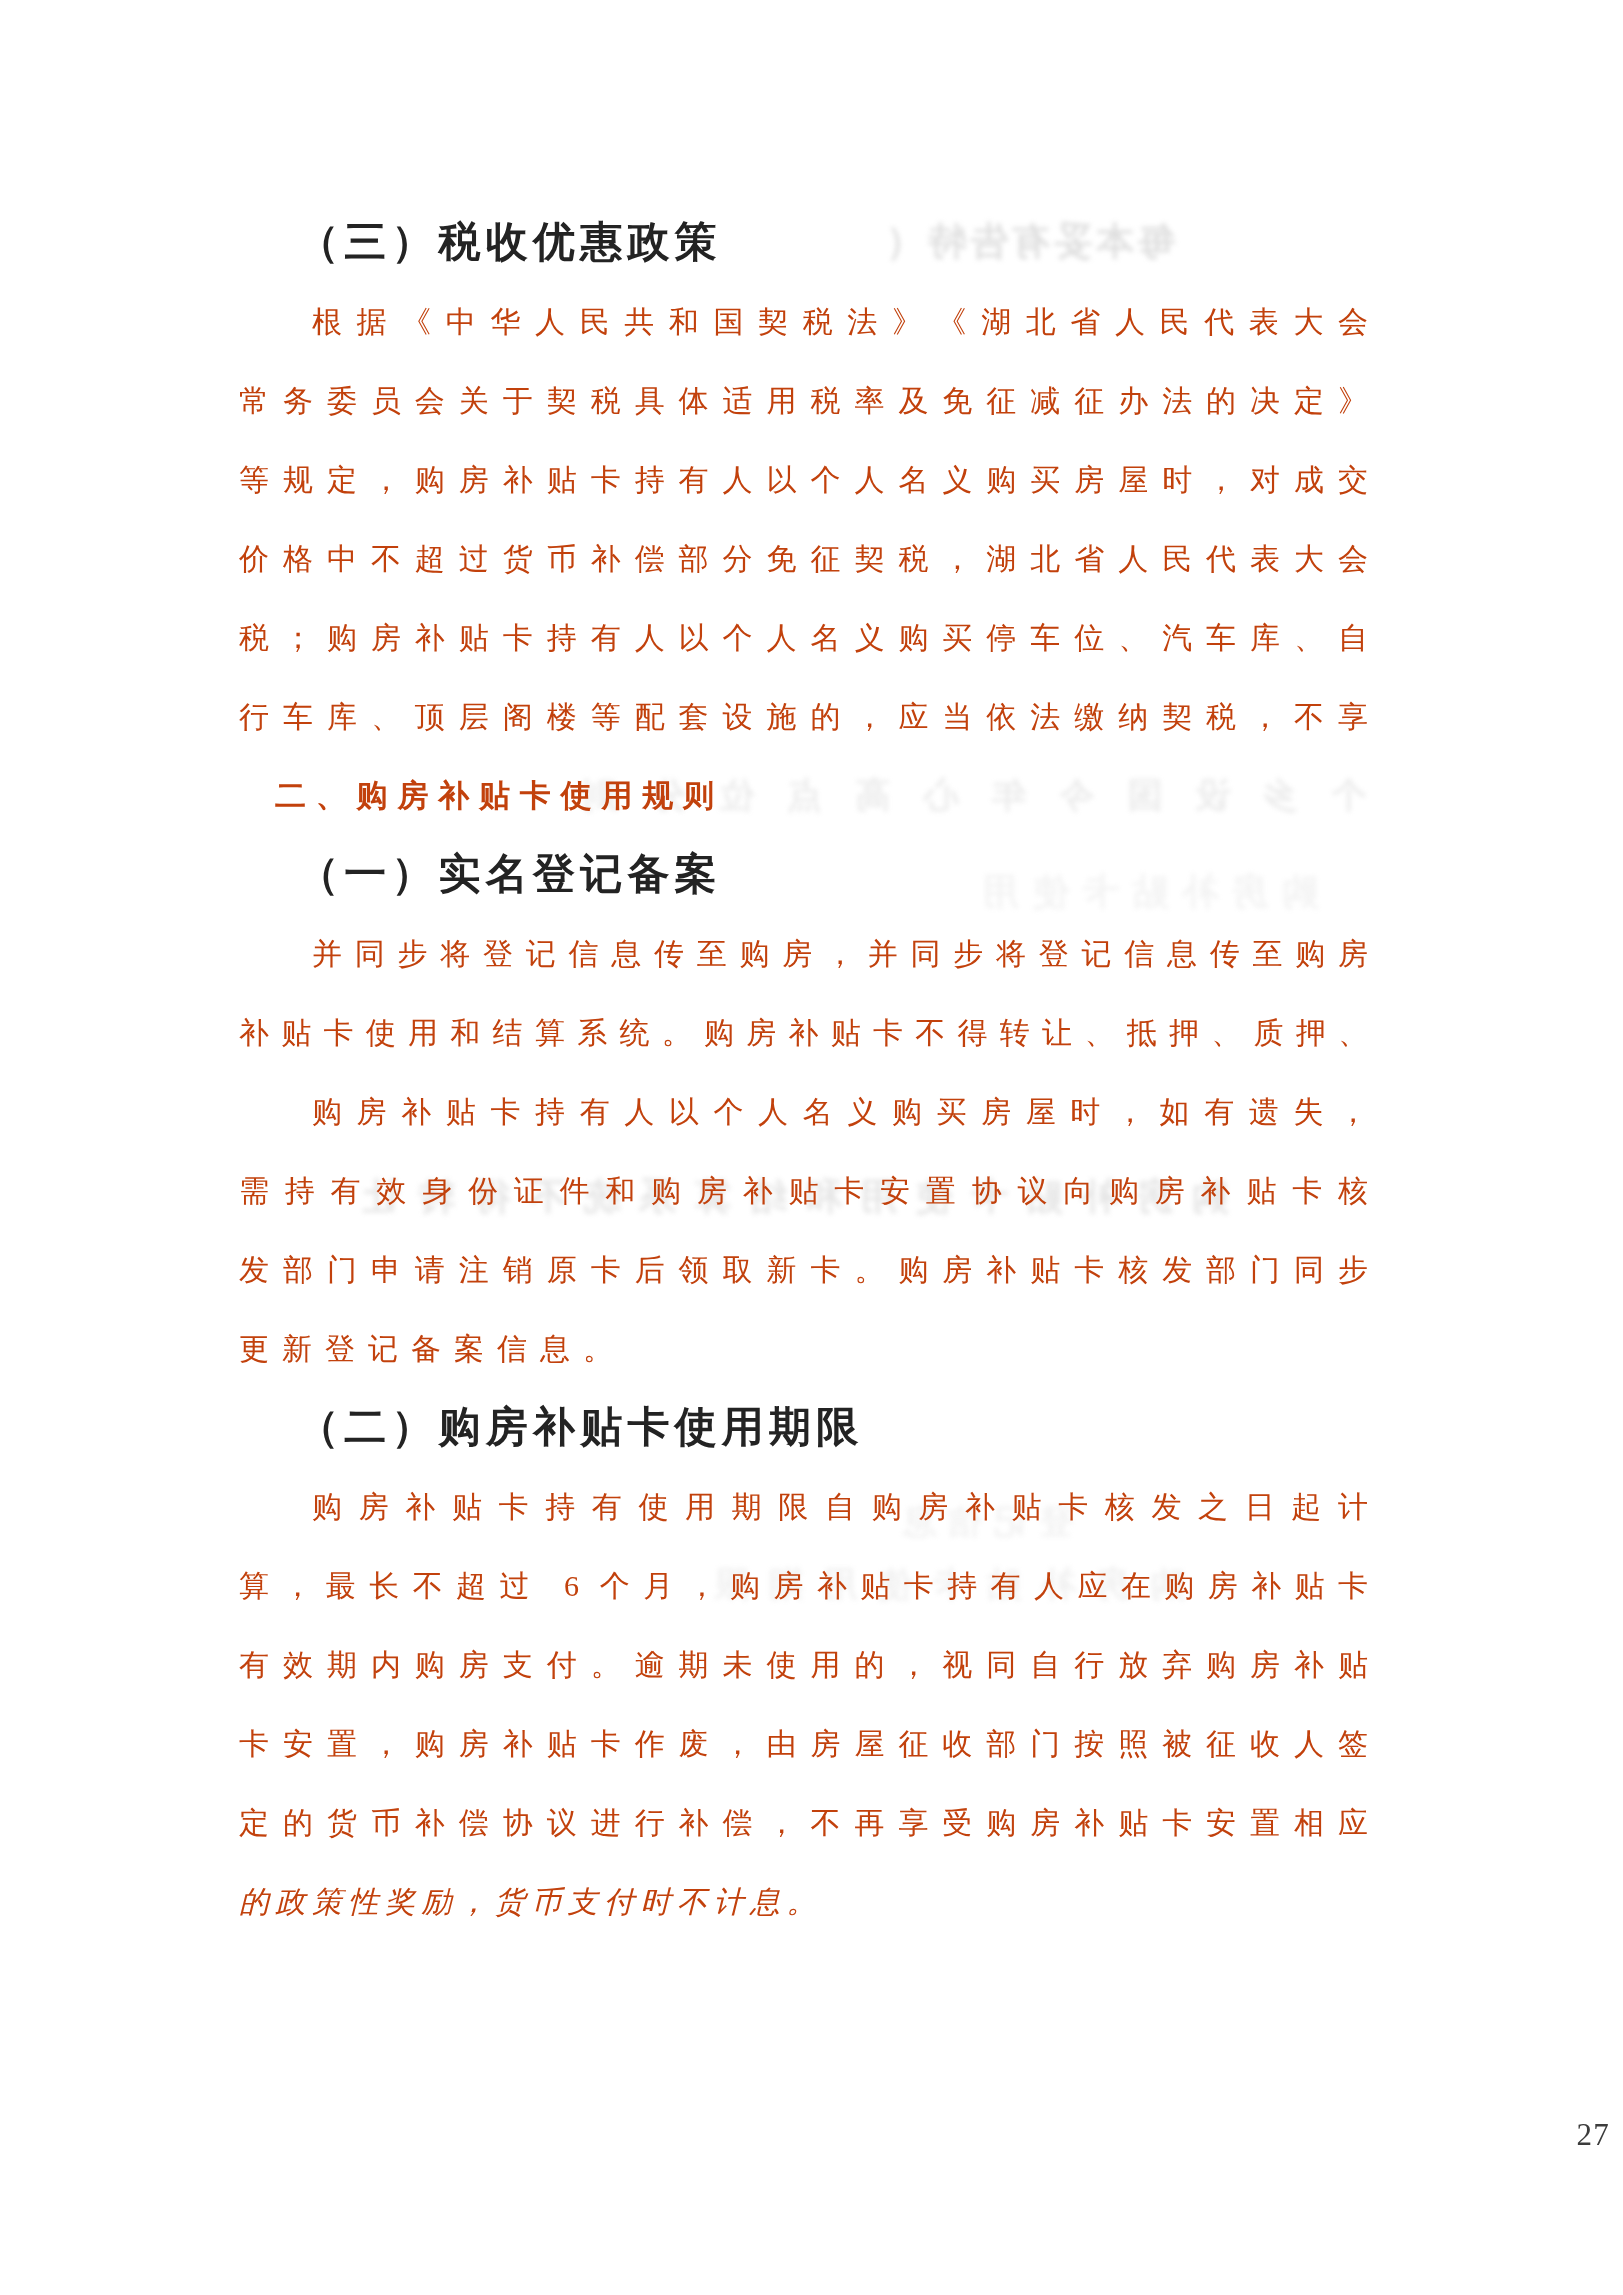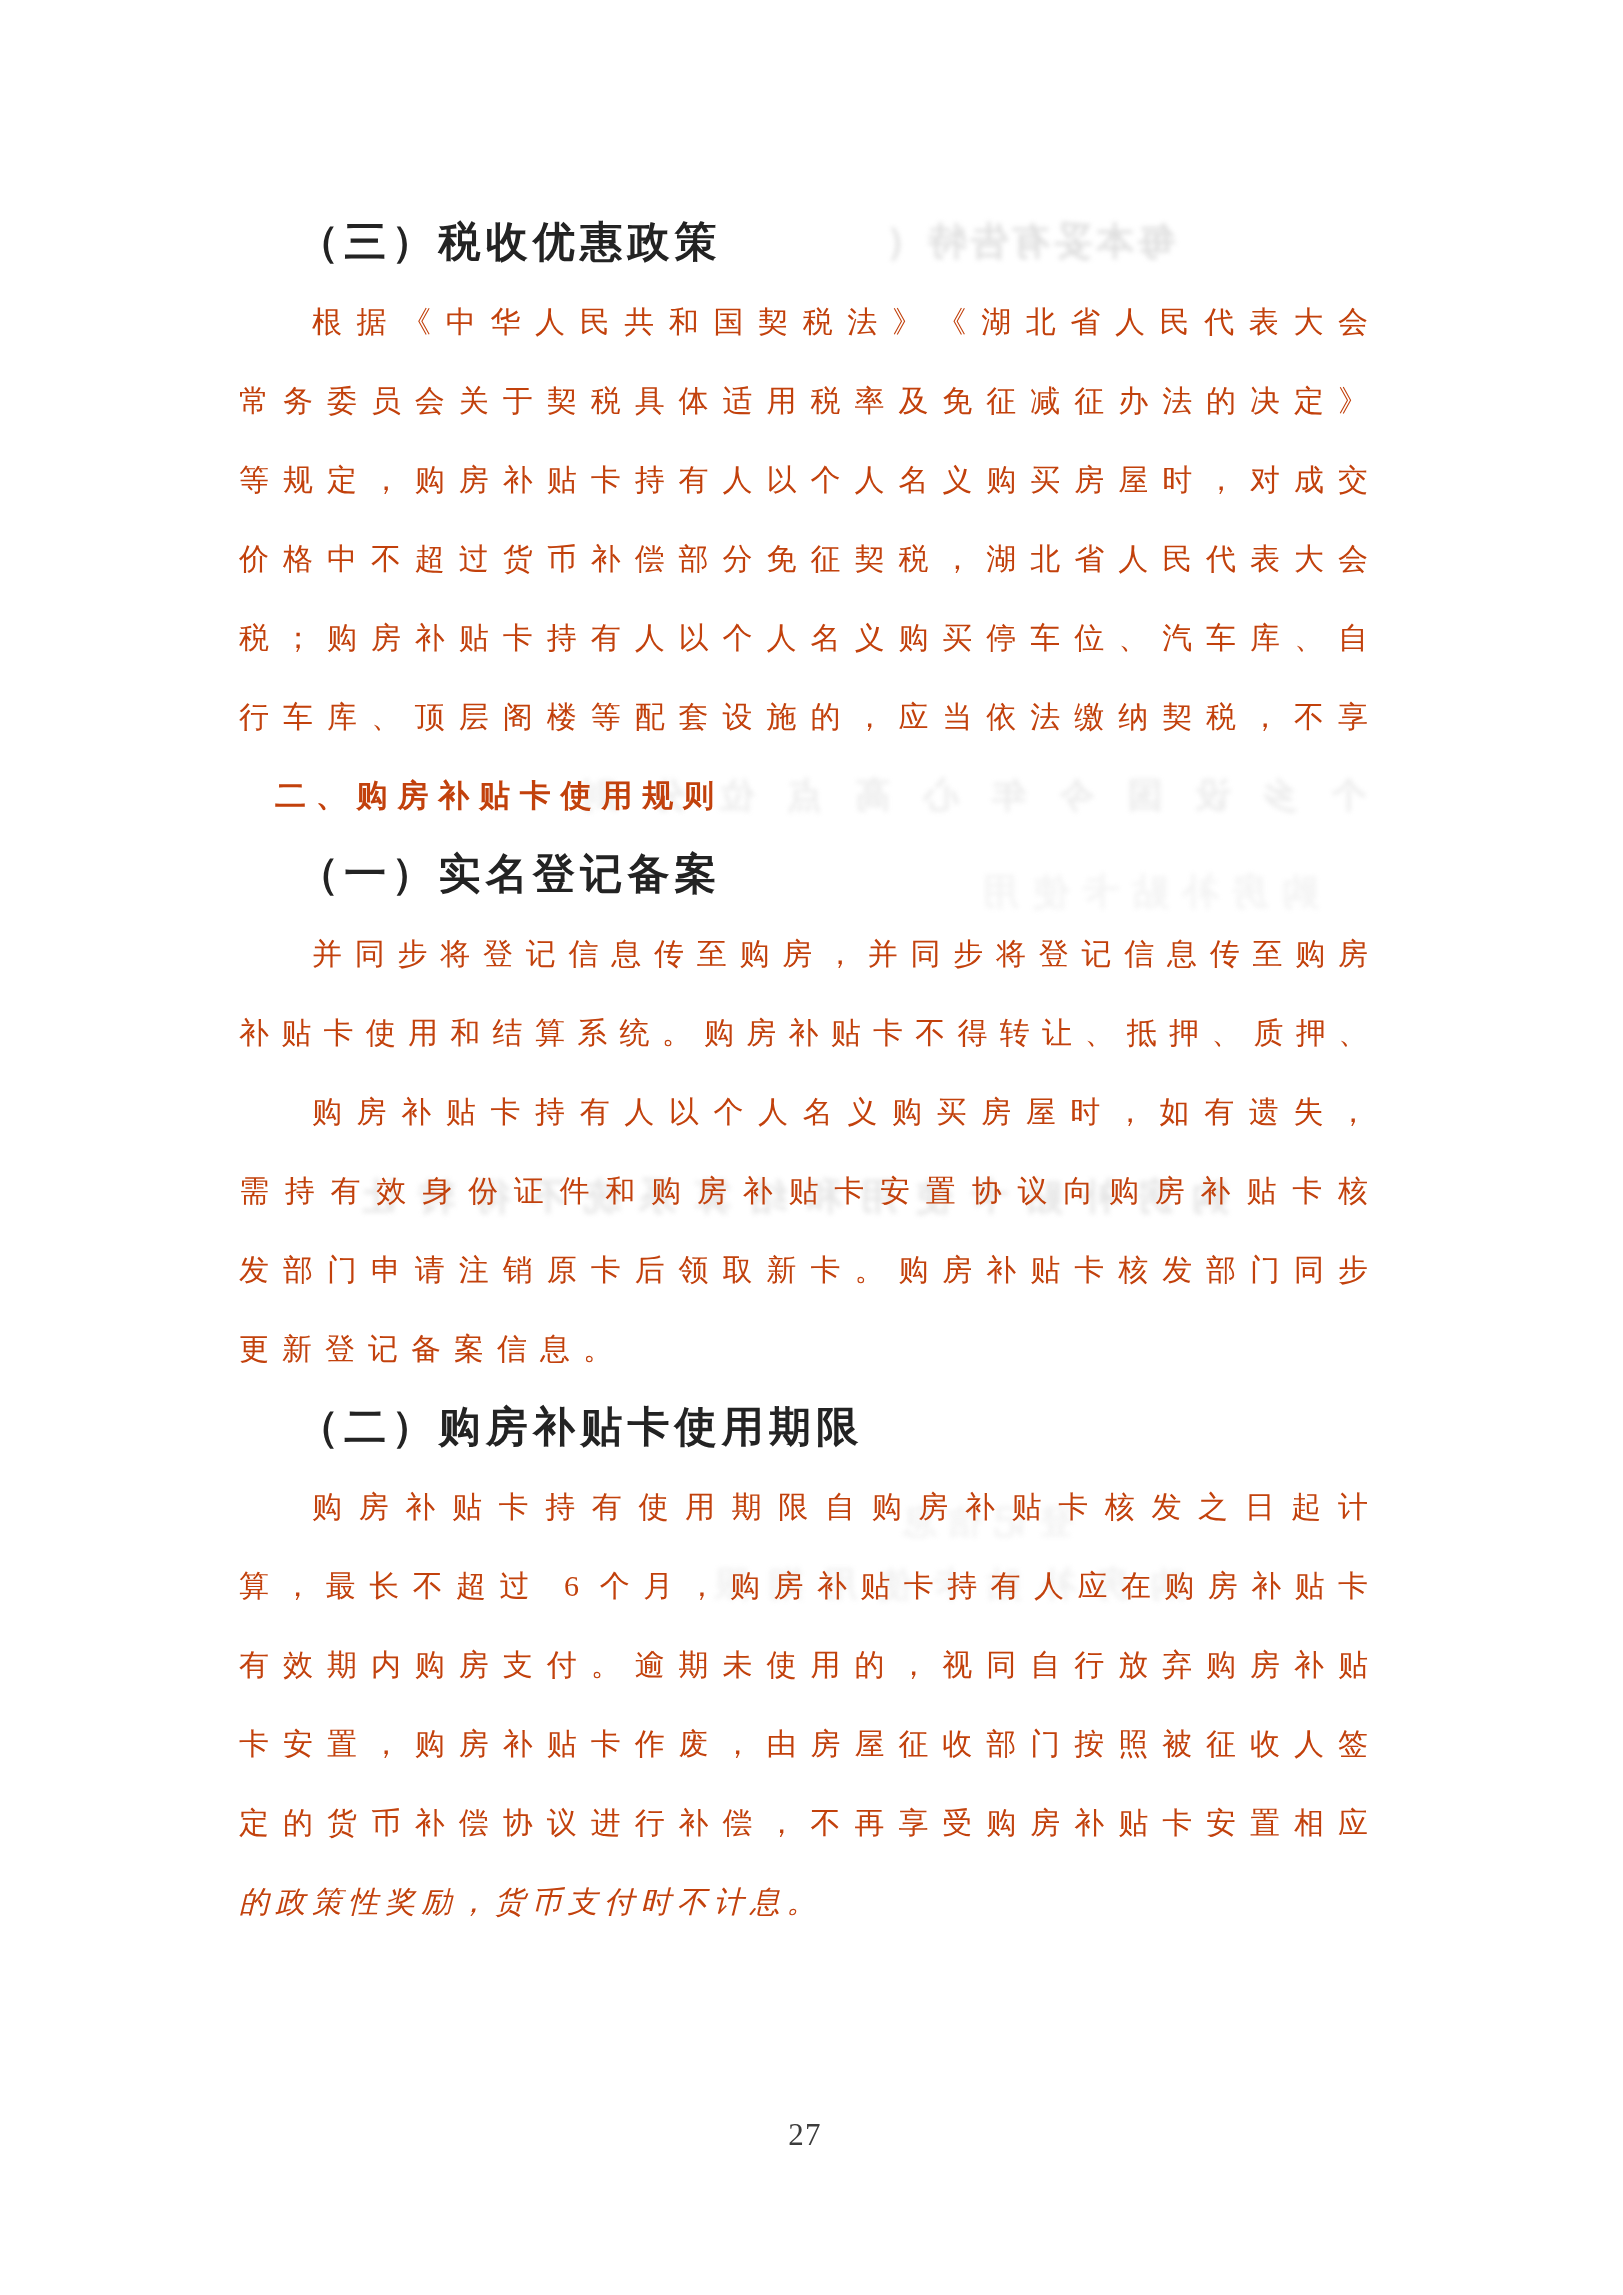--- a/index.html
+++ b/index.html
@@ -53,21 +53,21 @@
     font-size: 42px;
     letter-spacing: 5.2px;
     color: #232323;
   }
   
   .page-num {
     position: absolute;
     left: 0;
     top: 2115px;
     width: 1610px;
-    text-align: center;
+    text-align: right;
     font-size: 31px;
     line-height: 39px;
     color: #3c3c3c;
     letter-spacing: 1.3px;
   }
   
   .ghost {
     position: absolute;
     color: #bfbfbf;
     filter: blur(2.6px);

